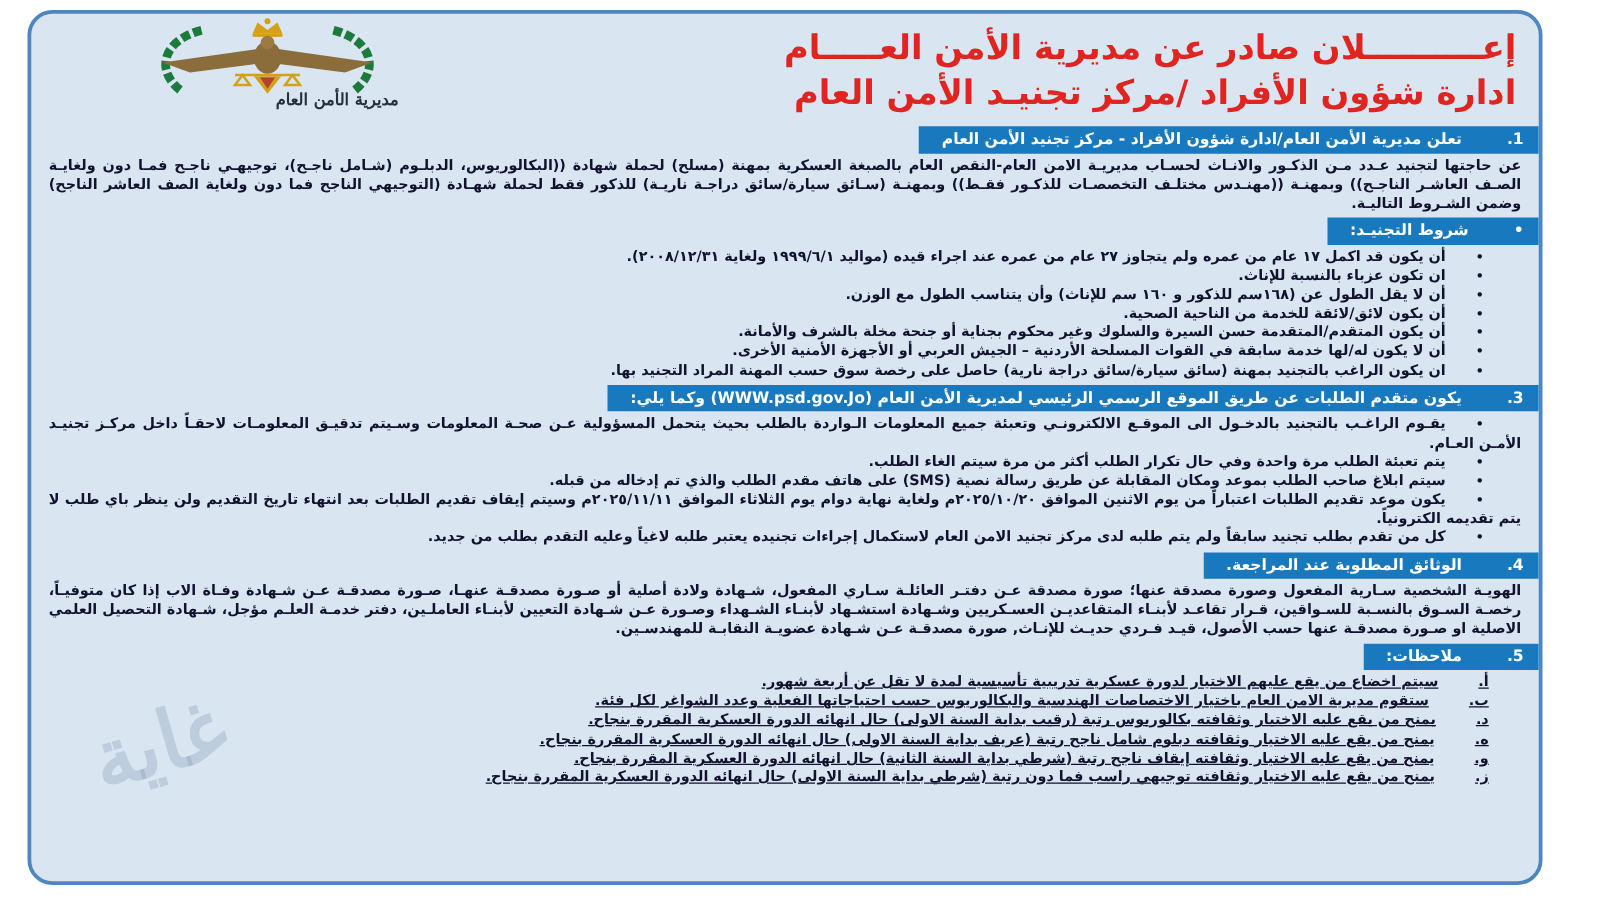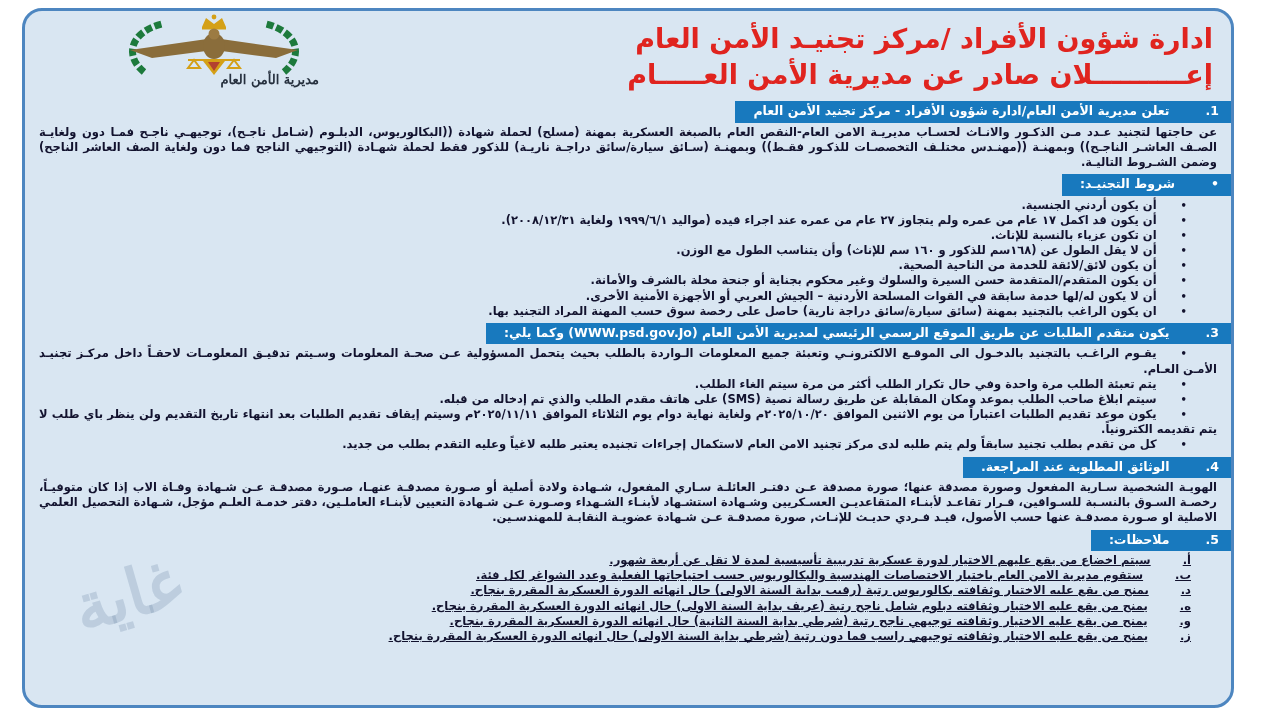--- a/index.html
+++ b/index.html
@@ -71,36 +71,35 @@
           <path d="M80,46 l-6,8 h12 z"></path>
           <path d="M120,46 l-6,8 h12 z"></path>
         </g>
 
         <path d="M100,61 L89,47 h22 Z" fill="#d4a017"></path>
         <path d="M100,57 L94,48 h12 Z" fill="#b3412f"></path>
       </svg>
       <div class="emblem-caption">مديرية الأمن العام</div>
     </div>
     <div class="titles">
+      <div>إعــــــــــلان صادر عن مديرية الأمن العـــــام</div>
       <div>ادارة شؤون الأفراد /مركز تجنيـد الأمن العام</div>
-      <div>إعــــــــــلان صادر عن مديرية الأمن العـــــام</div>
     </div>
   </div>
 
   <div class="content" id="sections">
       <div class="bar">
         <span class="num">1.</span>
         <span class="blab">تعلن مديرية الأمن العام/ادارة شؤون الأفراد - مركز تجنيد الأمن العام</span>
       </div>
       <p class="para">عن حاجتها لتجنيد عـدد مـن الذكـور والانـاث لحسـاب مديريـة الامن العام-النقص العام بالصبغة العسكرية بمهنة (مسلح) لحملة شهادة ((البكالوريوس، الدبلـوم (شـامل ناجـح)، توجيهـي ناجـح فمـا دون ولغايـة الصـف العاشـر الناجـح)) وبمهنـة ((مهنـدس مختلـف التخصصـات للذكـور فقـط)) وبمهنـة (سـائق سيارة/سائق دراجـة ناريـة) للذكور فقط لحملة شهـادة (التوجيهي الناجح فما دون ولغاية الصف العاشر الناجح) وضمن الشـروط التاليـة.</p>
       <div class="bar">
         <span class="num">•</span>
         <span class="blab">شروط التجنيـد:</span>
       </div>
-      <p class="bullet-item"><span class="blt">•</span><span>أن يكون أردني الجنسية.</span></p>
       <p class="bullet-item"><span class="blt">•</span><span>أن يكون قد اكمل ١٧ عام من عمره ولم يتجاوز ٢٧ عام من عمره عند اجراء قيده (مواليد ١٩٩٩/٦/١ ولغاية ٢٠٠٨/١٢/٣١).</span></p>
       <p class="bullet-item"><span class="blt">•</span><span>ان تكون عزباء بالنسبة للإناث.</span></p>
       <p class="bullet-item"><span class="blt">•</span><span>أن لا يقل الطول عن (١٦٨سم للذكور و ١٦٠ سم للإناث) وأن يتناسب الطول مع الوزن.</span></p>
       <p class="bullet-item"><span class="blt">•</span><span>أن يكون لائق/لائقة للخدمة من الناحية الصحية.</span></p>
       <p class="bullet-item"><span class="blt">•</span><span>أن يكون المتقدم/المتقدمة حسن السيرة والسلوك وغير محكوم بجناية أو جنحة مخلة بالشرف والأمانة.</span></p>
       <p class="bullet-item"><span class="blt">•</span><span>أن لا يكون له/لها خدمة سابقة في القوات المسلحة الأردنية – الجيش العربي أو الأجهزة الأمنية الأخرى.</span></p>
       <p class="bullet-item"><span class="blt">•</span><span>ان يكون الراغب بالتجنيد بمهنة (سائق سيارة/سائق دراجة نارية) حاصل على رخصة سوق حسب المهنة المراد التجنيد بها.</span></p>
       <div class="bar">
         <span class="num">3.</span>
         <span class="blab">يكون متقدم الطلبات عن طريق الموقع الرسمي الرئيسي لمديرية الأمن العام (WWW.psd.gov.Jo) وكما يلي:</span>
@@ -116,18 +115,18 @@
       </div>
       <p class="para">الهويـة الشخصية سـارية المفعول وصورة مصدقة عنها؛ صورة مصدقة عـن دفتـر العائلـة سـاري المفعول، شـهادة ولادة أصلية أو صـورة مصدقـة عنهـا، صـورة مصدقـة عـن شـهادة وفـاة الاب إذا كان متوفيـاً، رخصـة السـوق بالنسـبة للسـواقين، قـرار تقاعـد لأبنـاء المتقاعديـن العسـكريين وشـهادة استشـهاد لأبنـاء الشـهداء وصـورة عـن شـهادة التعيين لأبنـاء العاملـين، دفتر خدمـة العلـم مؤجل، شـهادة التحصيل العلمي الاصلية او صـورة مصدقـة عنها حسب الأصول، قيـد فـردي حديـث للإنـاث, صورة مصدقـة عـن شـهادة عضويـة النقابـة للمهندسـين.</p>
       <div class="bar">
         <span class="num">5.</span>
         <span class="blab">ملاحظات:</span>
       </div>
       <p class="letter-item"><span class="letter">أ.</span><span>سيتم اخضاع من يقع عليهم الاختيار لدورة عسكرية تدريبية تأسيسية لمدة لا تقل عن أربعة شهور.</span></p>
       <p class="letter-item"><span class="letter">ب.</span><span>ستقوم مديرية الامن العام باختيار الاختصاصات الهندسية والبكالوريوس حسب احتياجاتها الفعلية وعدد الشواغر لكل فئة.</span></p>
       <p class="letter-item"><span class="letter">د.</span><span>يمنح من يقع عليه الاختيار وثقافته بكالوريوس رتبة (رقيب بداية السنة الاولى) حال انهائه الدورة العسكرية المقررة بنجاح.</span></p>
       <p class="letter-item"><span class="letter">ه.</span><span>يمنح من يقع عليه الاختيار وثقافته دبلوم شامل ناجح رتبة (عريف بداية السنة الاولى) حال انهائه الدورة العسكرية المقررة بنجاح.</span></p>
-      <p class="letter-item"><span class="letter">و.</span><span>يمنح من يقع عليه الاختيار وثقافته توجيهي ناجح رتبة (شرطي بداية السنة الثانية) حال انهائه الدورة العسكرية المقررة بنجاح.</span></p>
+      <p class="letter-item"><span class="letter">و.</span><span>يمنح من يقع عليه الاختيار وثقافته إيقاف ناجح رتبة (شرطي بداية السنة الثانية) حال انهائه الدورة العسكرية المقررة بنجاح.</span></p>
       <p class="letter-item"><span class="letter">ز.</span><span>يمنح من يقع عليه الاختيار وثقافته توجيهي راسب فما دون رتبة (شرطي بداية السنة الاولى) حال انهائه الدورة العسكرية المقررة بنجاح.</span></p>
     </div>
 
   <div class="watermark">غاية</div>
 </div>
 
 </body></html>

